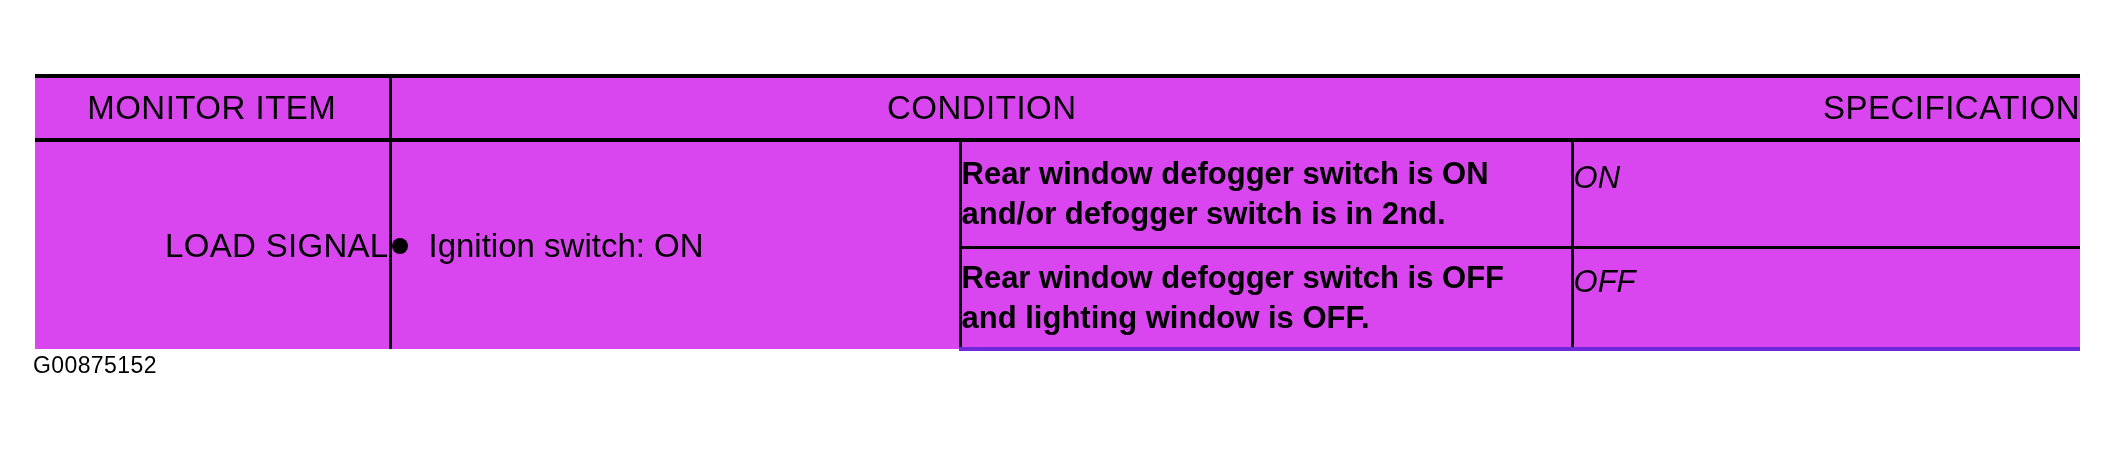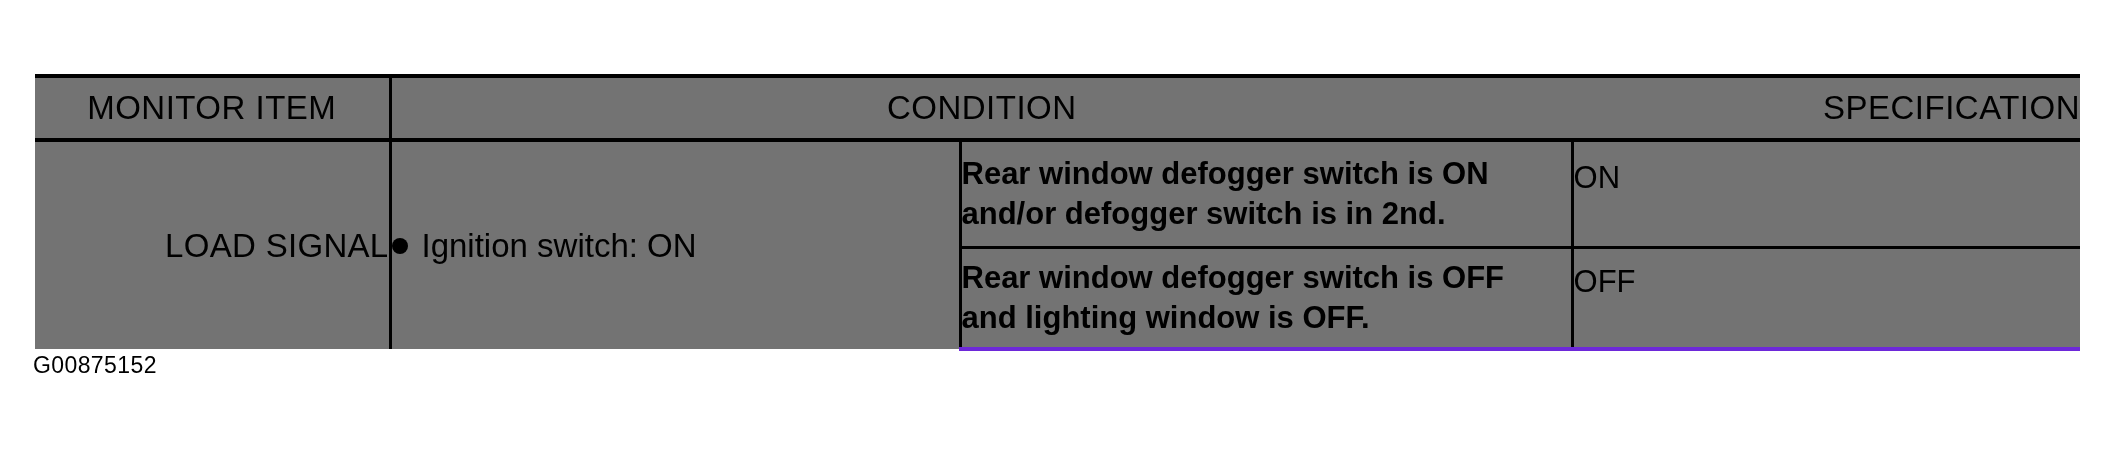--- a/index.html
+++ b/index.html
@@ -32,21 +32,21 @@
     border-collapse: collapse;
     table-layout: fixed;
   }
 
   .spec-table td,
   .spec-table th {
     padding: 0;
     margin: 0;
     vertical-align: middle;
     font-weight: normal;
-    background: #737373;
+    background: #d946ef;
   }
 
   
   .row-header > * {
     border-top: 4px solid #000;
     border-bottom: 4px solid #000;
     height: 60px;
   }
   .row-body-1 > * {
     height: 104px;
@@ -91,21 +91,21 @@
   }
 
   .cond-main-cell {
     padding-left: 22px;
     font-size: 33px;
     white-space: nowrap;
   }
   .bullet-line {
     display: flex;
     align-items: center;
-    gap: 14px;
+    gap: 21px;
   }
   .bullet-dot {
     display: inline-block;
     width: 16px;
     height: 16px;
     border-radius: 50%;
     background: #000;
     flex: 0 0 auto;
   }
 
@@ -114,20 +114,21 @@
     padding-right: 10px;
     font-size: 31px;
     line-height: 1.30;
   }
   .cond-detail .ln { display: block; white-space: nowrap; font-weight: bold; }
 
   .spec-val {
     padding-left: 20px;
     font-size: 31px;
     vertical-align: middle;
+    font-style: italic;
   }
   .spec-val .val {
     display: block;
     position: relative;
     top: -16px;
   }
 
   
   .fig-code {
     position: absolute;

